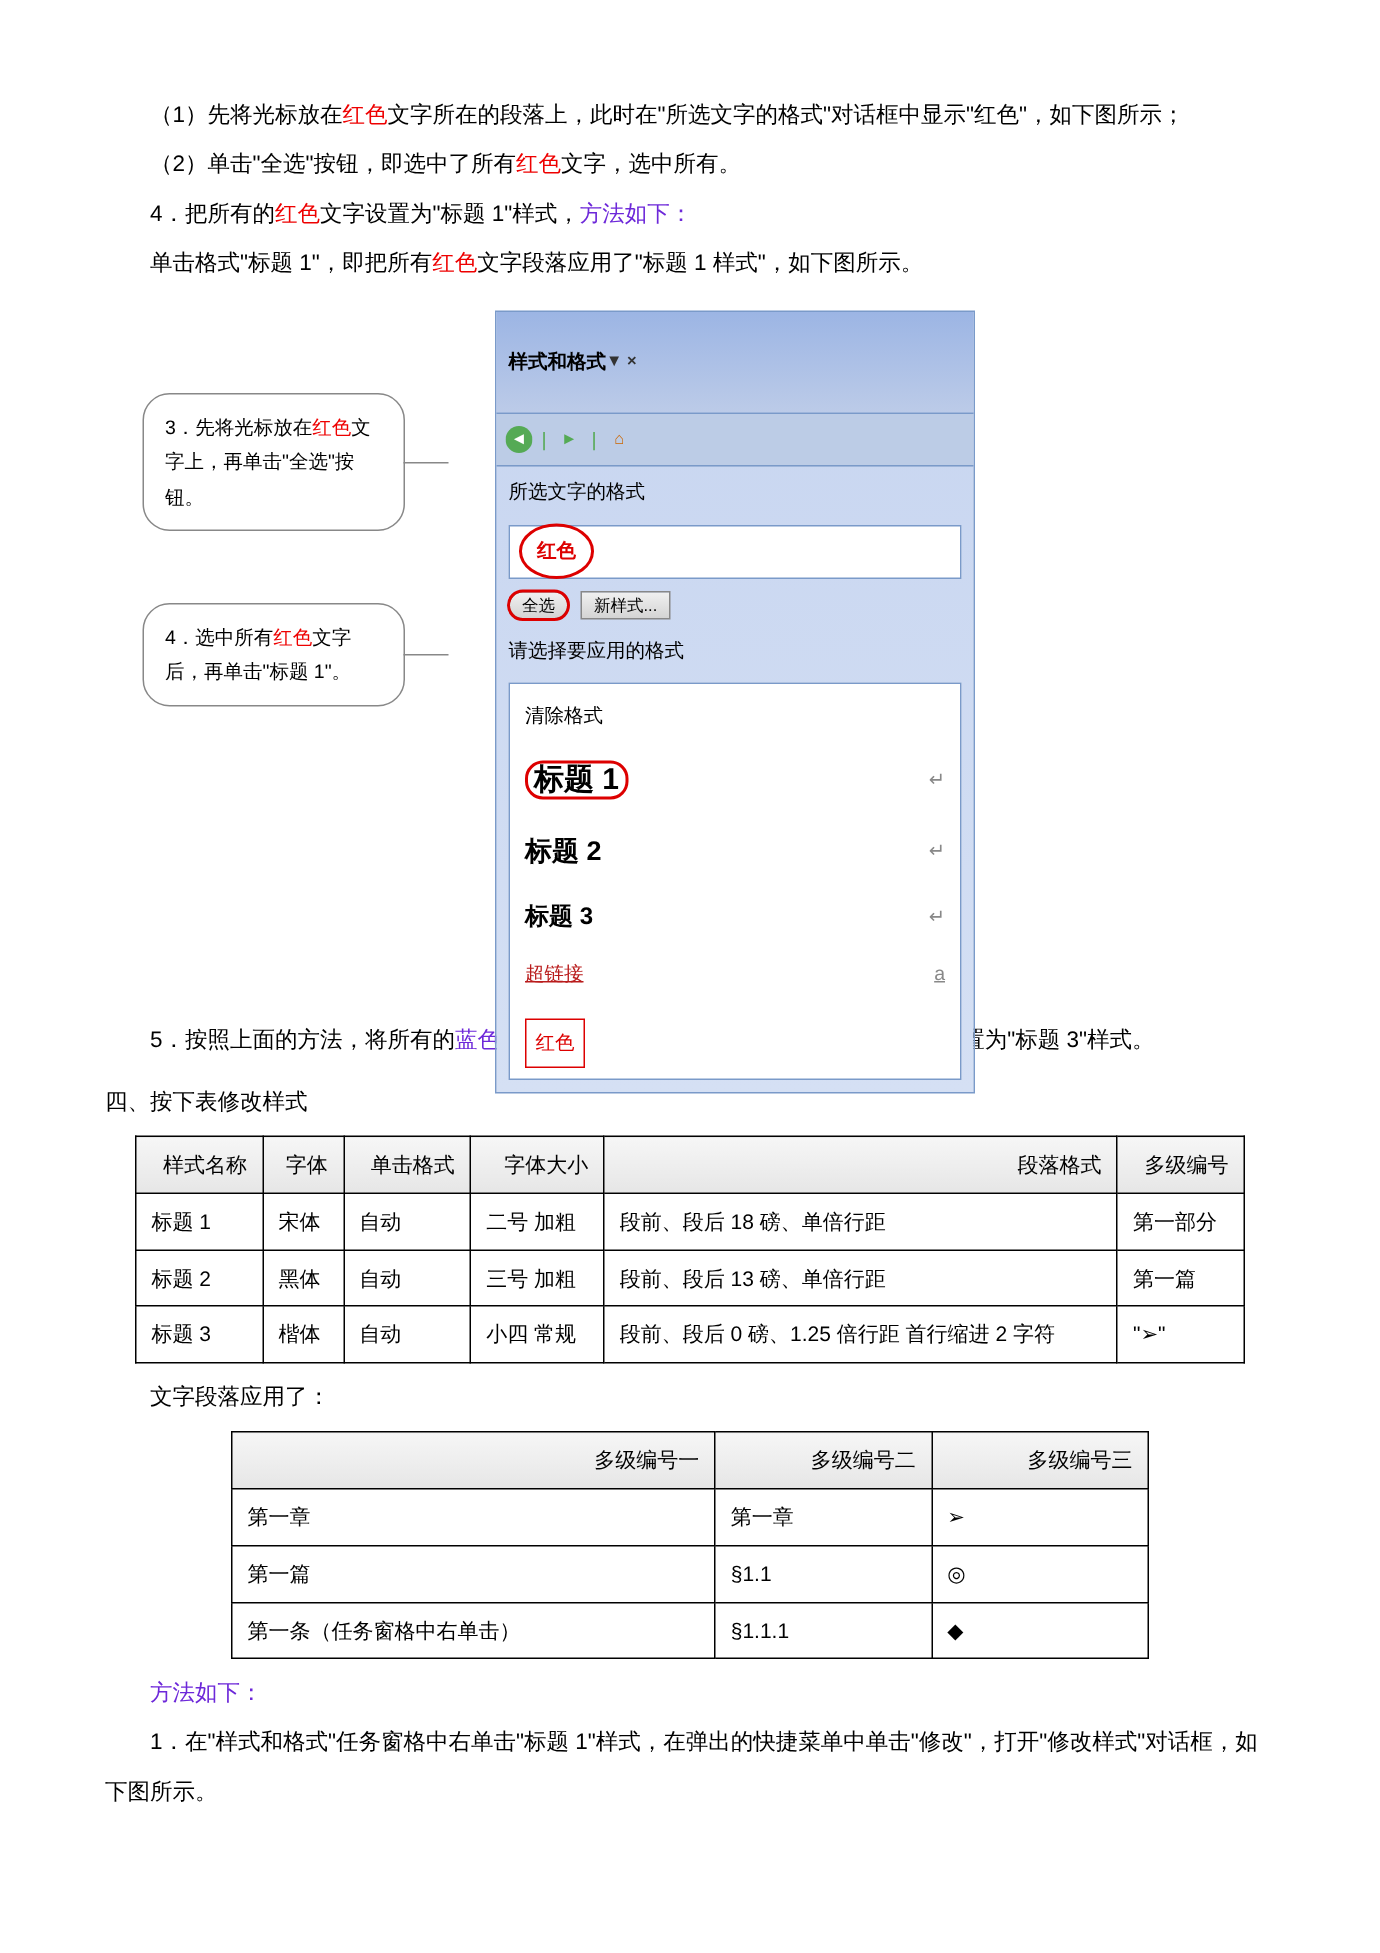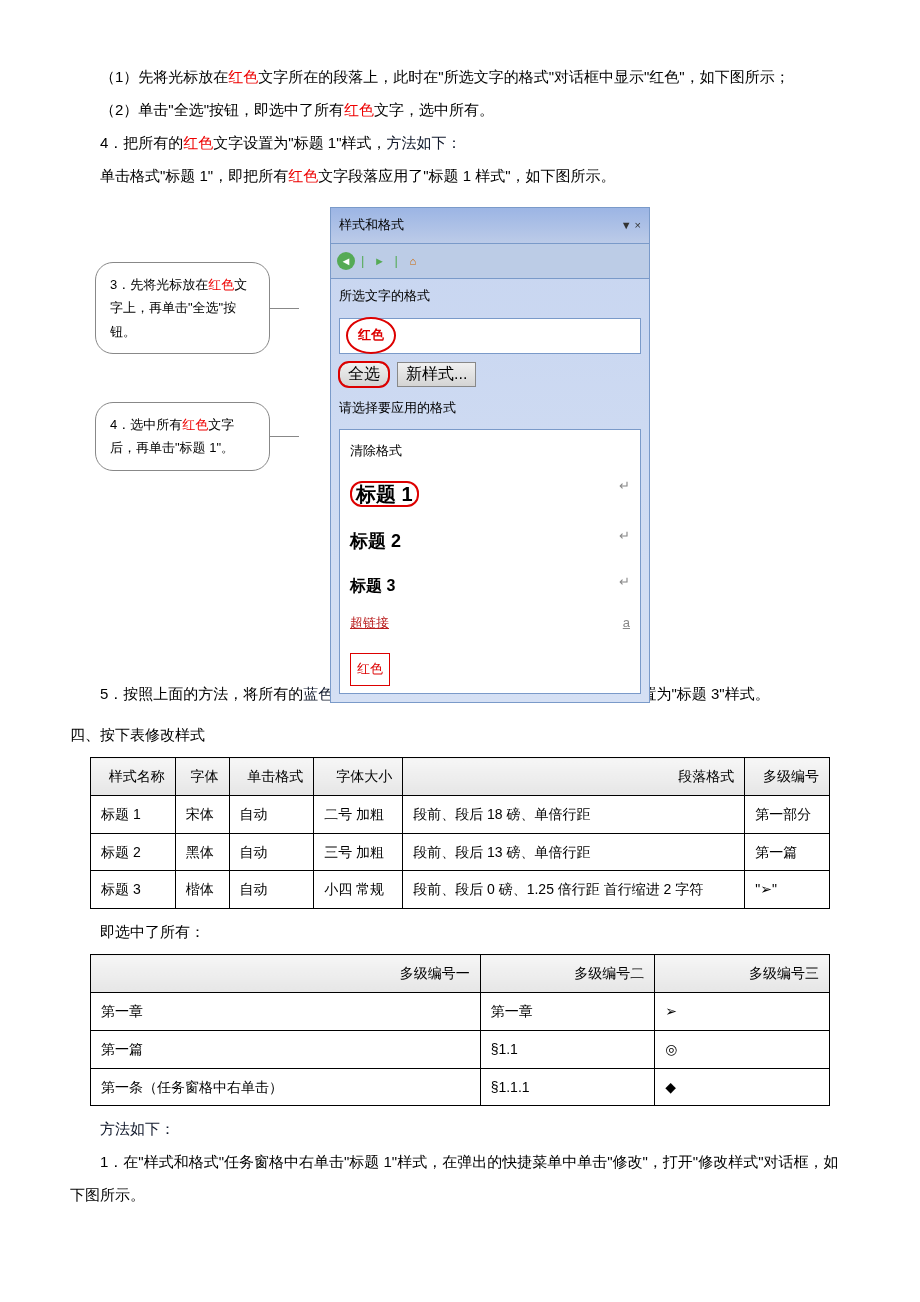--- a/index.html
+++ b/index.html
@@ -7,21 +7,21 @@
       font-family: "Microsoft YaHei", "SimSun", sans-serif;
       font-size: 15px;
       line-height: 2.2;
       color: #000;
       background: #fff;
       width: 920px;
       padding: 60px 70px 40px 70px;
     }
     .para { text-indent: 2em; }
     .red { color: #e00; }
-    .blue { color: #0f172a; }
+    .blue { color: #6d28d9; }
     .green { color: #080; }
     
     .figure-area {
       position: relative;
       margin: 15px 0 20px 0;
       height: 450px;
     }
     .callout {
       position: absolute;
       background: #fff;
@@ -45,24 +45,24 @@
       position: absolute;
       left: 260px;
       top: 0;
       width: 320px;
       border: 1px solid #7a9ac9;
       background: linear-gradient(#c7d5f0, #d5e0f4);
       font-size: 13px;
     }
     .panel-title {
       background: linear-gradient(#9cb5e4, #bccbe8);
-      padding: 3px 8px;
-      font-weight: normal;
-      display: flex;
-      justify-content: space-between;
+      padding: 19px 8px;
+      font-weight: bold;
+      display: flex;
+      justify-content: flex-start;
       align-items: center;
       border-bottom: 1px solid #7a9ac9;
     }
     .panel-toolbar {
       background: #bccce6;
       padding: 3px 6px;
       border-bottom: 1px solid #7a9ac9;
       display: flex;
       gap: 6px;
       align-items: center;
@@ -97,37 +97,37 @@
     }
     .panel-btnrow {
       padding: 4px 8px;
       display: flex;
       gap: 8px;
     }
     .panel-btn {
       background: linear-gradient(#f0f0f0, #d4d4d4);
       border: 1px solid #888;
       padding: 1px 8px;
-      font-size: 16px;
+      font-size: 11px;
     }
     .panel-btn.circled {
       outline: 2px solid #d00;
       outline-offset: -1px;
       border-radius: 10px;
     }
     .style-list {
       margin: 4px 8px 8px 8px;
       background: #fff;
       border: 1px solid #7a9ac9;
       padding: 4px 6px;
     }
     .style-item {
       display: flex;
       justify-content: space-between;
-      align-items: flex-start;
+      align-items: center;
       padding: 3px 4px;
     }
     .style-item .name { }
     .style-item .mark { color: #888; }
     .style-h1 { font-weight: bold; font-size: 20px; }
     .style-h2 { font-weight: bold; font-size: 18px; }
     .style-h3 { font-weight: bold; font-size: 16px; }
     .style-link { color: #b91c1c; text-decoration: underline; }
     .style-red {
       color: #d00;
@@ -140,21 +140,21 @@
       padding: 0 4px;
     }
     .section-head { margin: 8px 0 6px 0; }
     
     table.styles-table, table.numbering-table {
       border-collapse: collapse;
       margin: 6px auto;
       font-size: 14px;
     }
     table.styles-table { width: 740px; }
-    table.numbering-table { width: 740px; }
+    table.numbering-table { width: 612px; }
     table.styles-table th, table.styles-table td,
     table.numbering-table th, table.numbering-table td {
       border: 1px solid #000;
       padding: 3px 10px;
       text-align: left;
     }
     table.styles-table th, table.numbering-table th {
       text-align: right;
       font-weight: normal;
       background: linear-gradient(#f6f6f6, #e6e6e6);
@@ -276,21 +276,21 @@
       <td>标题 3</td>
         <td>楷体</td>
         <td>自动</td>
         <td>小四 常规</td>
         <td>段前、段后 0 磅、1.25 倍行距 首行缩进 2 字符</td>
         <td>"➢"</td>
     </tr>
   </tbody>
 </table>
 
-<p class="para">即选中了所有：</p>
+<p class="para">文字段落应用了：</p>
 
 <table class="numbering-table">
   <thead>
     <tr>
       <th>多级编号一</th>
       <th>多级编号二</th>
       <th>多级编号三</th>
     </tr>
   </thead>
   <tbody>

